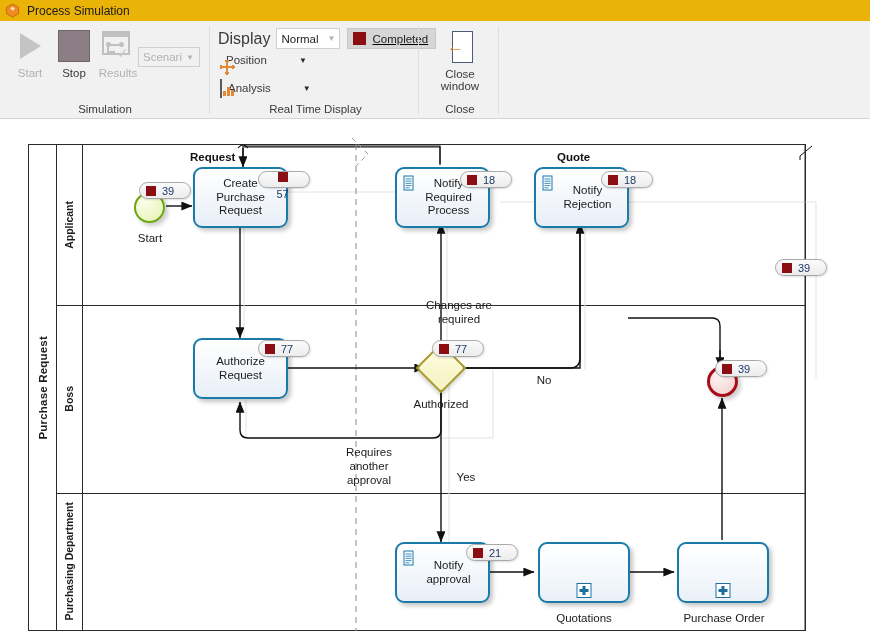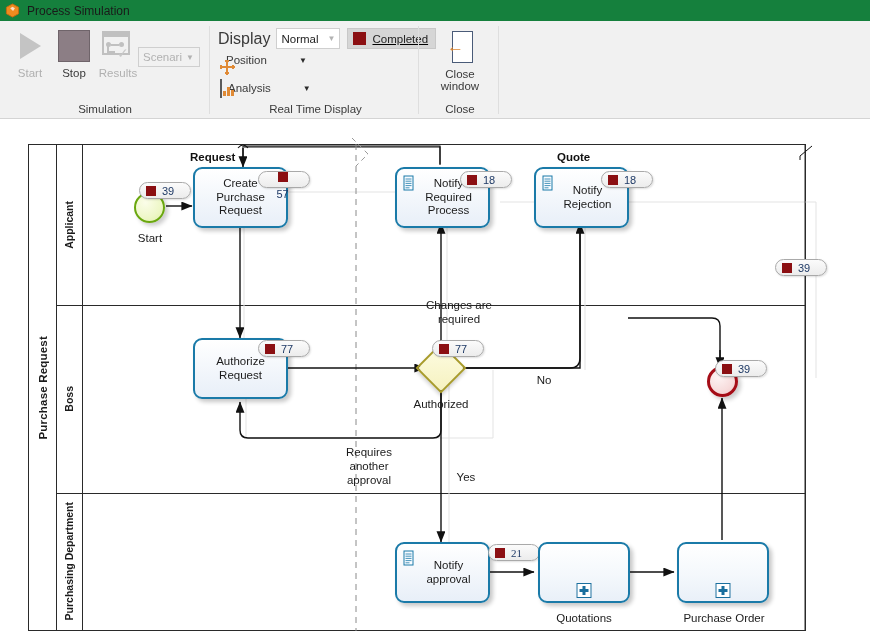--- a/index.html
+++ b/index.html
@@ -7,21 +7,21 @@
     width: 870px; height: 631px;
     background: #ffffff;
     font-family: "Liberation Sans", sans-serif;
     overflow: hidden;
   }
   #app { position: relative; width: 870px; height: 631px; }
 
   
   .titlebar {
     position: absolute; left: 0; top: 0; width: 870px; height: 21px;
-    background: #15803d;
+    background: #eab308;
     display: flex; align-items: center; gap: 7px;
     padding-left: 5px; box-sizing: border-box;
   }
   .title-text { font-size: 12px; color: #1a1a1a; }
 
   
   .ribbon {
     position: absolute; left: 0; top: 21px; width: 870px; height: 98px;
     background: #f1f1f1;
     border-bottom: 1px solid #d4d4d4;
@@ -489,21 +489,21 @@
     <div class="task" style="left:395px; top:422px; width:95px; height:61px;">
       <svg class="task-doc-ico" viewBox="0 0 12 16">
         <rect x="1" y="1" width="9" height="14" fill="#f7fbff" stroke="#1a7aa8" stroke-width="1"></rect>
         <path d="M2.5 4 h6 M2.5 6.2 h6 M2.5 8.4 h6 M2.5 10.6 h6 M2.5 12.8 h4" stroke="#1a7aa8" stroke-width=".8"></path>
       </svg>
       <div class="tlabel" style="padding-left:12px;">
         <span>Notify</span><br>
         <span>approval</span>
       </div>
     </div>
-    <div class="badge" style="left:488px; top:424px;font-family:Liberation Serif, serif;">
+    <div class="badge" style="left:466px; top:424px;">
       <span class="sw"></span>
       <span class="num">21</span>
     </div>
 
     <div class="subproc" style="left:538px; top:422px; width:92px; height:61px;">
       <div class="plusbox">
           <i class="pv"></i>
           <i class="ph"></i>
         </div>
     </div>

